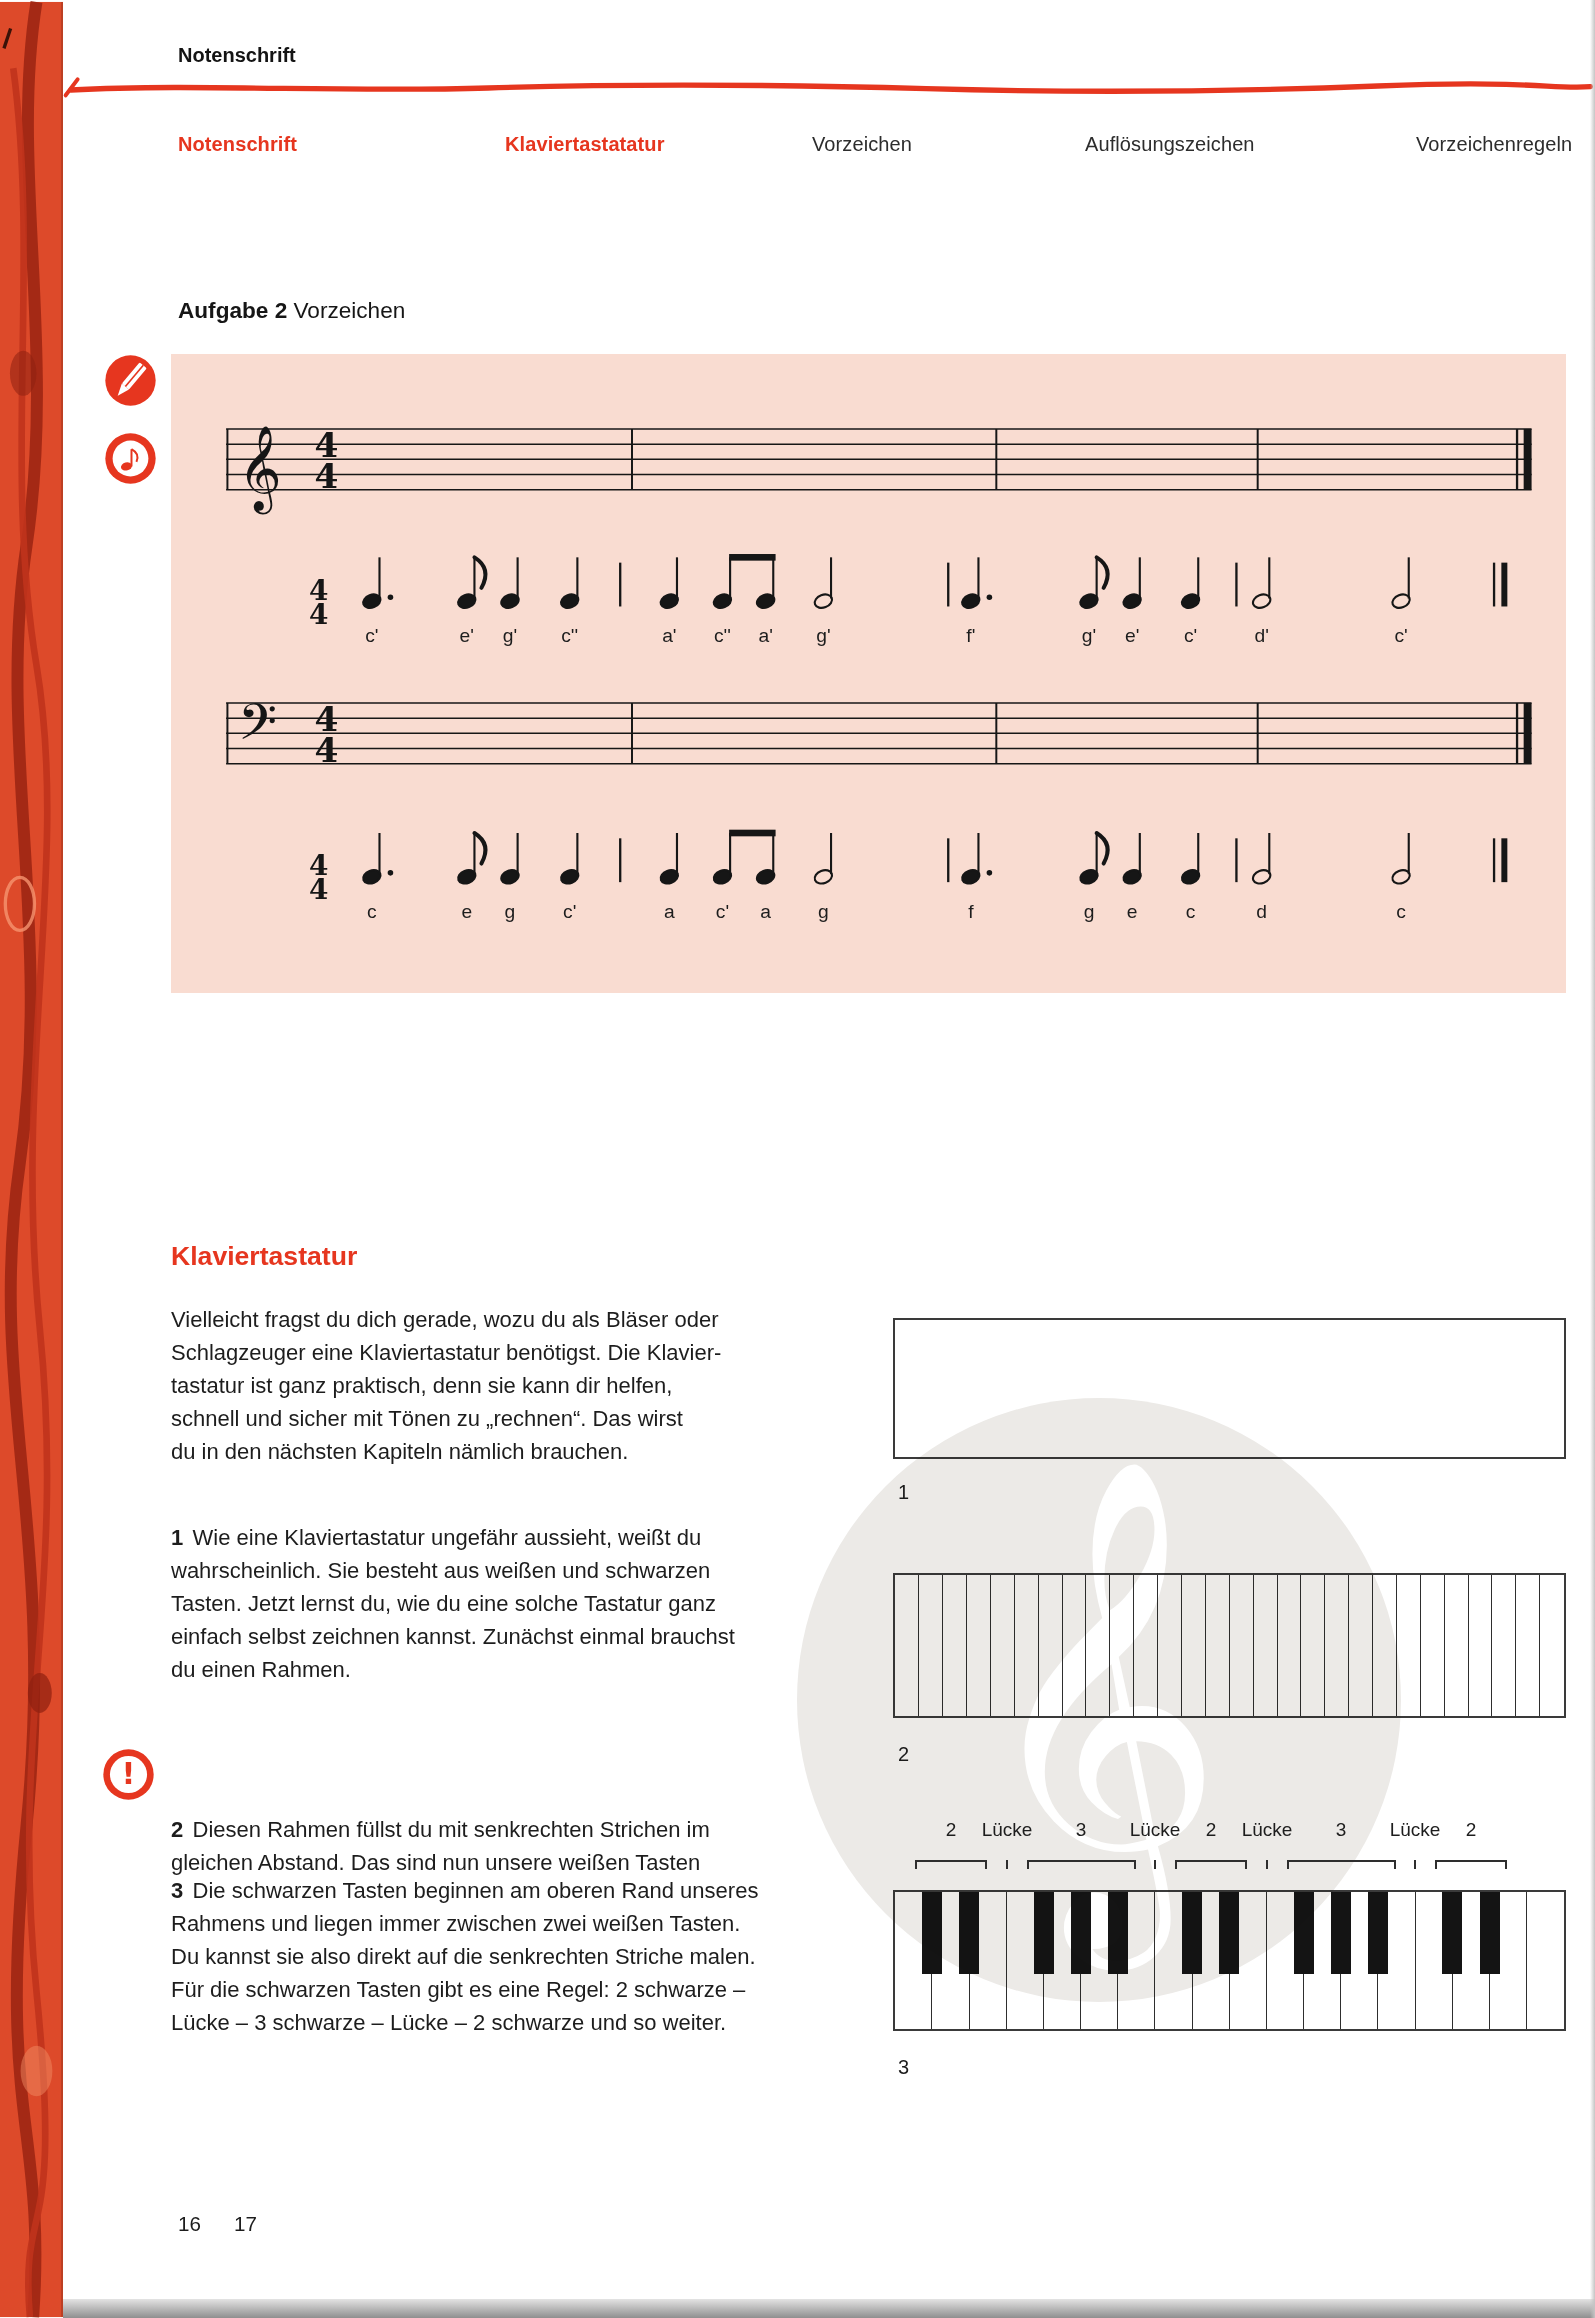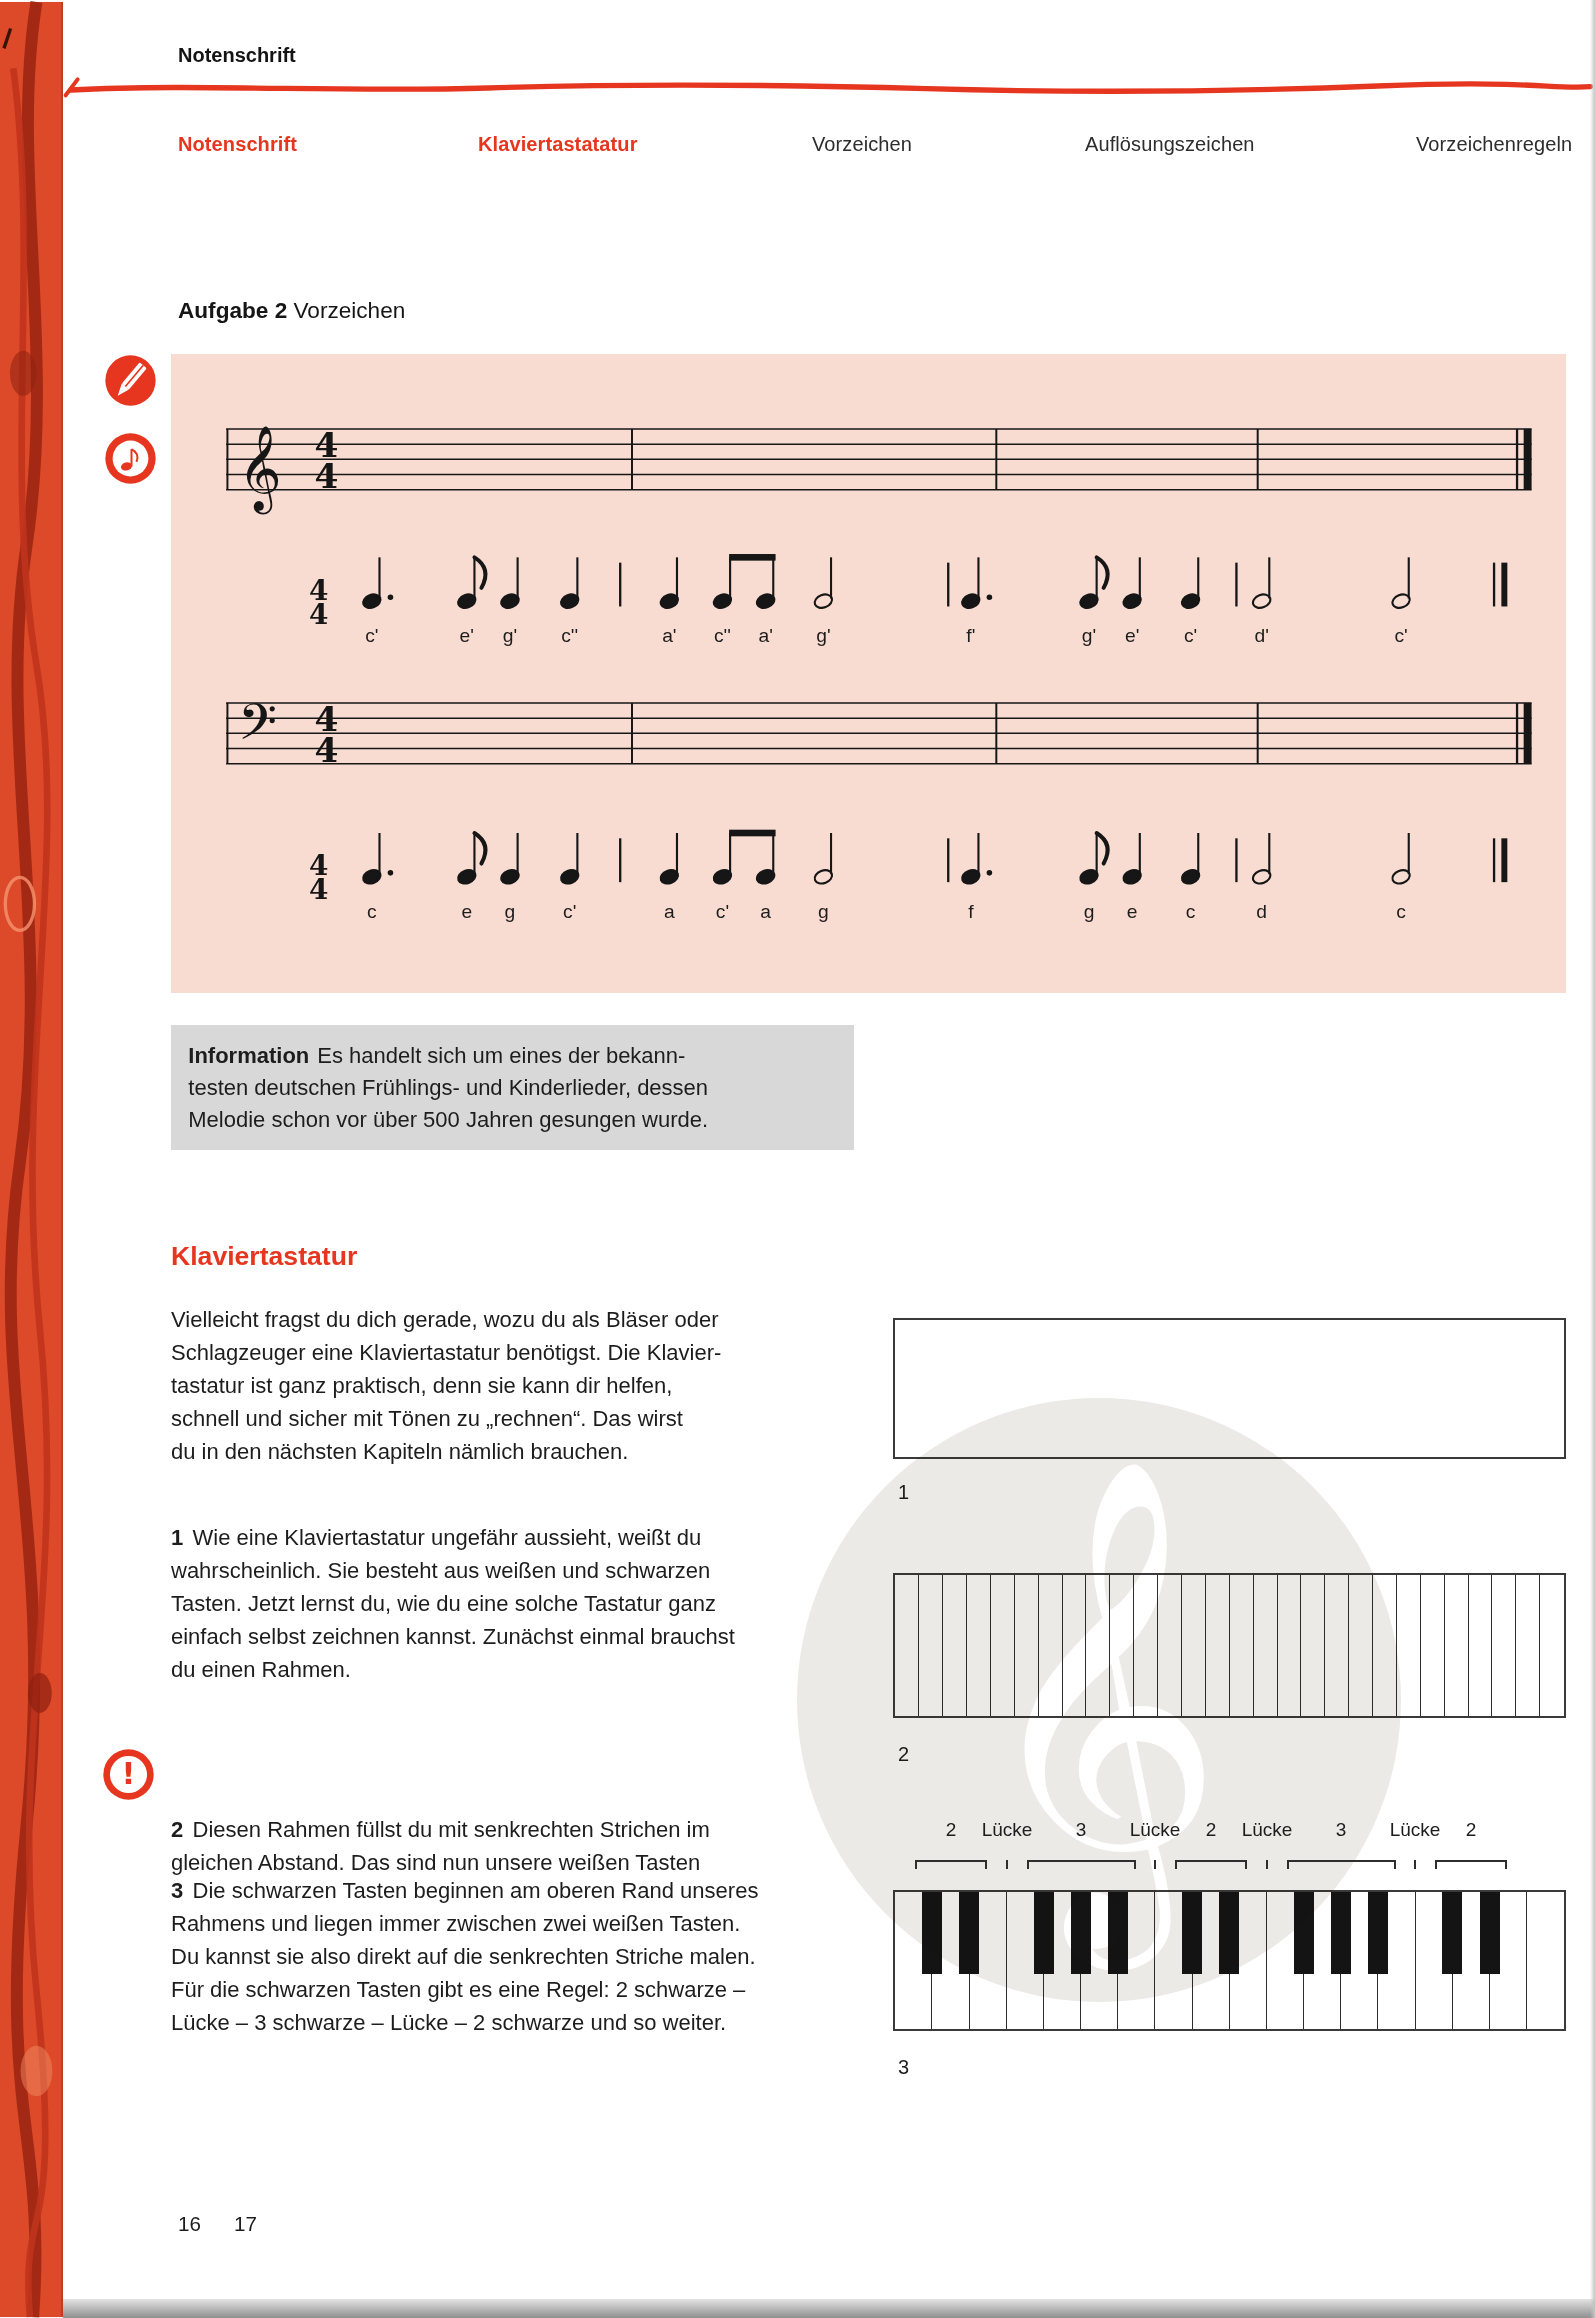--- a/index.html
+++ b/index.html
@@ -69,21 +69,21 @@
   </div>
 
   <div class="header-title">Notenschrift</div>
   <svg class="wavy" width="1532" height="20" viewBox="0 0 2307 30">
     <path d="M 12 18 C 200 8, 420 22, 640 15 S 1050 9, 1300 16 S 1750 21, 1980 12 S 2240 17, 2300 13" stroke="#e6361f" stroke-width="8" fill="none" stroke-linecap="round"></path>
     <path d="M 4 26 L 22 2" stroke="#e6361f" stroke-width="6" stroke-linecap="round"></path>
   </svg>
 
   <nav>
     <span class="nav-item nav-red" style="left:178px">Notenschrift</span>
-    <span class="nav-item nav-red" style="left:478px">Klaviertastatatur</span>
+    <span class="nav-item nav-red" style="left:505px">Klaviertastatatur</span>
     <span class="nav-item nav-dark" style="left:812px">Vorzeichen</span>
     <span class="nav-item nav-dark" style="left:1085px">Auflösungszeichen</span>
     <span class="nav-item nav-dark" style="left:1416px">Vorzeichenregeln</span>
   </nav>
 
   <div class="aufgabe">
     <b>Aufgabe 2</b><span> Vorzeichen</span>
   </div>
 
   <div class="icon" style="left:104px;top:354px">
@@ -317,23 +317,20 @@
         <ellipse cx="2110" cy="108" rx="13.5" ry="9.5" transform="rotate(-21 2110 108)" fill="none" stroke="#161616" stroke-width="3.2"></ellipse>
         <line x1="2121.5" y1="104" x2="2121.5" y2="42" stroke="#161616" stroke-width="3.2"></line>
         <text x="2110" y="170" font-size="29" text-anchor="middle" fill="#1d1d1d" font-family="Liberation Sans, sans-serif">c</text>
       </g>
       <g>
         <line x1="2250" y1="50" x2="2250" y2="116" stroke="#161616" stroke-width="3.5"></line>
         <rect x="2261" y="50" width="9" height="66" fill="#161616"></rect>
       </g>
     </svg>
 
-  <div class="infobox">
-    <b>Information</b><span>Es handelt sich um eines der bekann-<br>testen deutschen Frühlings- und Kinderlieder, dessen<br>Melodie schon vor über 500 Jahren gesungen wurde.</span>
-  </div>
 
   <div class="heading">Klaviertastatur</div>
 
   <div class="para" style="top:1303px">
     <span>Vielleicht fragst du dich gerade, wozu du als Bläser oder<br>Schlagzeuger eine Klaviertastatur benötigst. Die Klavier-<br>tastatur ist ganz praktisch, denn sie kann dir helfen,<br>schnell und sicher mit Tönen zu „rechnen“. Das wirst<br>du in den nächsten Kapiteln nämlich brauchen.</span>
   </div>
 
   <div class="para" style="top:1521px">
     <b class="num">1</b><span>Wie eine Klaviertastatur ungefähr aussieht, weißt du<br>wahrscheinlich. Sie besteht aus weißen und schwarzen<br>Tasten. Jetzt lernst du, wie du eine solche Tastatur ganz<br>einfach selbst zeichnen kannst. Zunächst einmal brauchst<br>du einen Rahmen.</span>
   </div>

